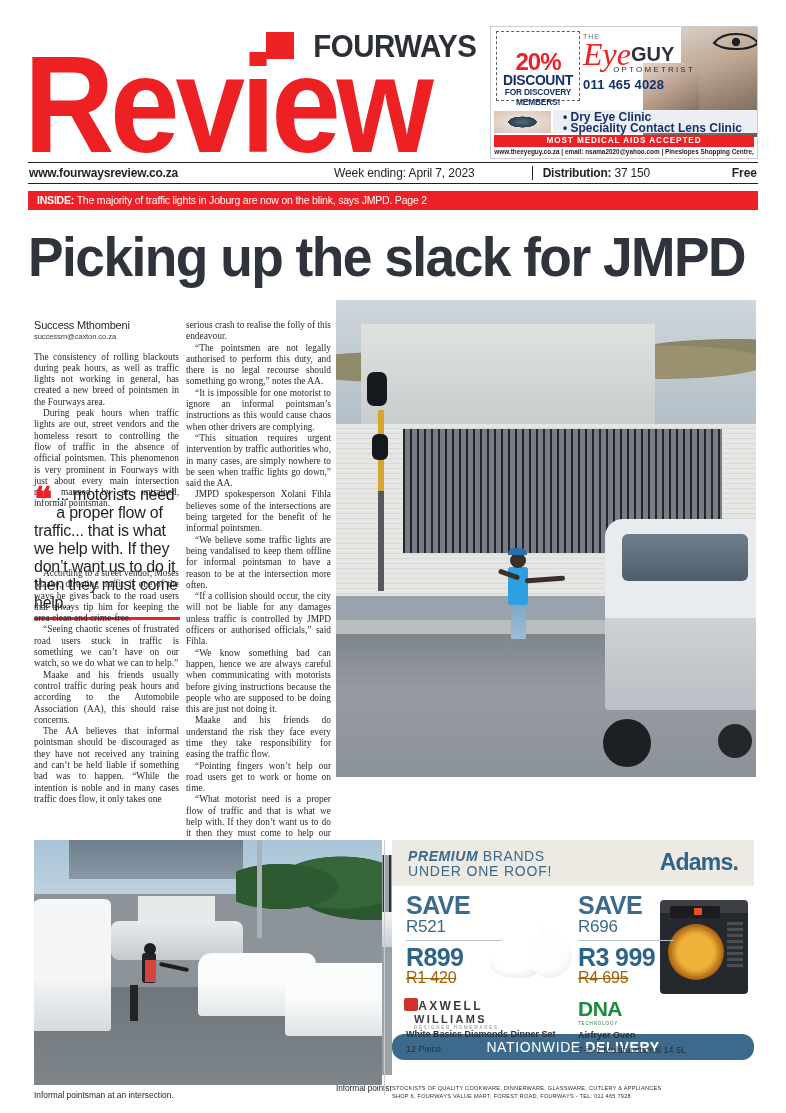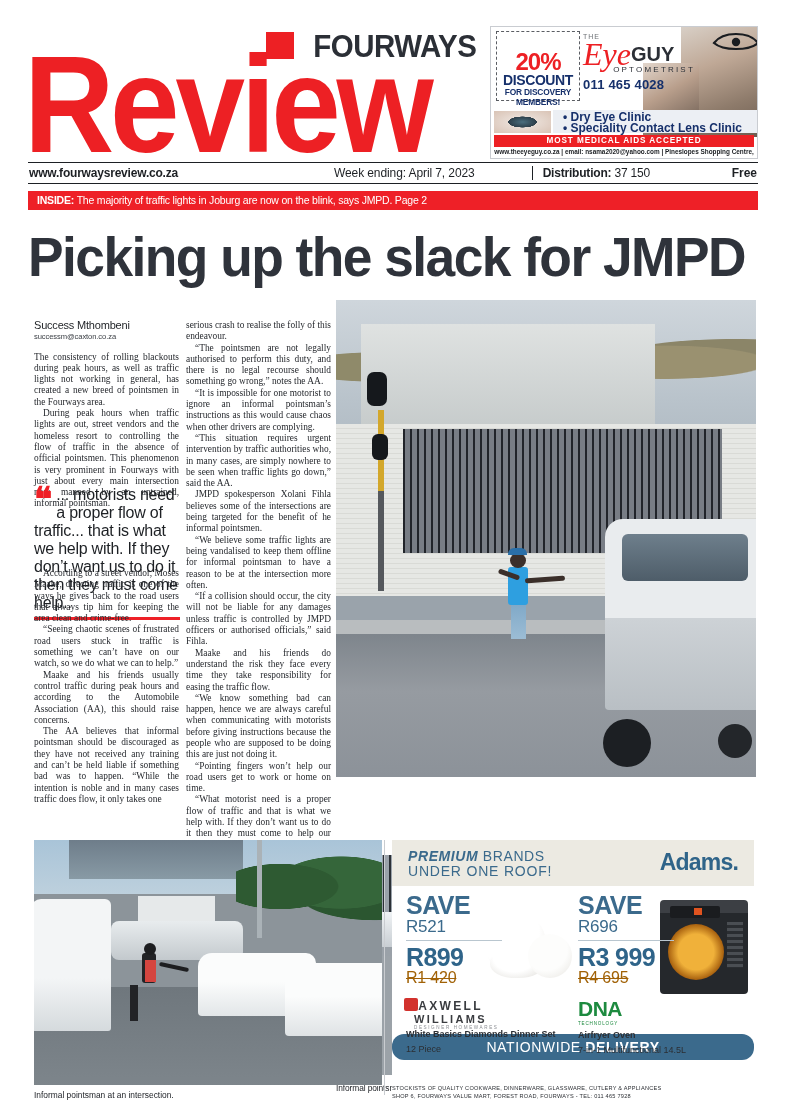--- a/index.html
+++ b/index.html
@@ -548,22 +548,22 @@
     </div>
 
     <div class="col col2">
       <p class="first">serious crash to realise the folly of this endeavour.</p>
       <p>“The pointsmen are not legally authorised to perform this duty, and there is no legal recourse should something go wrong,” notes the AA.</p>
       <p>“It is impossible for one motorist to ignore an informal pointsman’s instructions as this would cause chaos when other drivers are complying.</p>
       <p>“This situation requires urgent intervention by traffic authorities who, in many cases, are simply nowhere to be seen when traffic lights go down,” said the AA.</p>
       <p>JMPD spokesperson Xolani Fihla believes some of the intersections are being targeted for the benefit of he informal pointsmen.</p>
       <p>“We believe some traffic lights are being vandalised to keep them offline for informal pointsman to have a reason to be at the intersection more often.</p>
       <p>“If a collision should occur, the city will not be liable for any damages unless traffic is controlled by JMPD officers or authorised officials,” said Fihla.</p>
+      <p>“We know something bad can happen, hence we are always careful when communicating with motorists before giving instructions because the people who are supposed to be doing this are just not doing it.</p>
       <p>Maake and his friends do understand the risk they face every time they take responsibility for easing the traffic flow.</p>
-      <p>“We know something bad can happen, hence we are always careful when communicating with motorists before giving instructions because the people who are supposed to be doing this are just not doing it.</p>
       <p>“Pointing fingers won’t help our road users get to work or home on time.</p>
       <p>“What motorist need is a proper flow of traffic and that is what we help with. If they don’t want us to do it then they must come to help our people.”</p>
     </div>
 
     <div class="photo-main">
       <div class="ph-sky"></div>
       <div class="ph-trees"></div>
       <div class="ph-bldg"></div>
       <div class="ph-wall"></div>
       <div class="ph-fence"></div>

